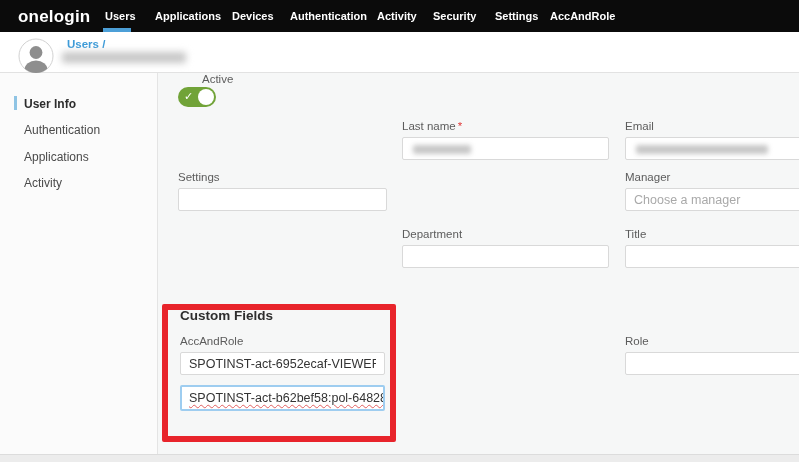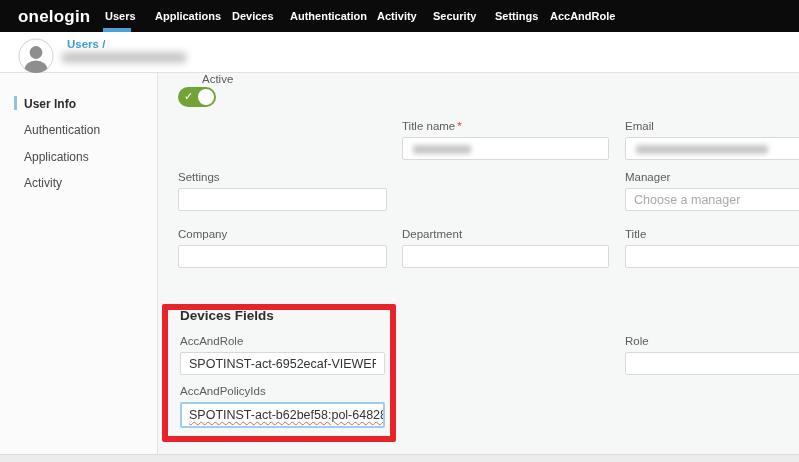--- a/index.html
+++ b/index.html
@@ -110,67 +110,62 @@
 
   <div class="main">
 
     <span class="toggle-label">Active</span>
     <div class="toggle">
       <span class="check">✓</span>
       <span class="knob"></span>
     </div>
 
     <div class="fg" style="left:244px; top:47px; width:207px">
-      <span class="lbl"><span>Title name</span><span class="req">*</span></span>
+      <span class="lbl"><span>Last name</span><span class="req">*</span></span>
       <div class="inp-box">
           <div class="blur-bar" style="width:58px"></div>
         </div>
     </div>
     <div class="fg" style="left:467px; top:47px; width:185px">
       <span class="lbl">Email</span>
       <div class="inp-box">
           <div class="blur-bar" style="width:132px"></div>
         </div>
     </div>
 
     <div class="fg" style="left:20px; top:98px; width:209px">
       <span class="lbl">Settings</span>
       <input class="inp" value="" style="">
     </div>
     <div class="fg" style="left:467px; top:98px; width:185px">
       <span class="lbl">Manager</span>
       <input class="inp" placeholder="Choose a manager" style="">
     </div>
 
-    <div class="fg" style="left:20px; top:155px; width:209px">
-      <span class="lbl">Company</span>
-      <input class="inp" value="" style="">
-    </div>
     <div class="fg" style="left:244px; top:155px; width:207px">
       <span class="lbl">Department</span>
       <input class="inp" value="" style="">
     </div>
     <div class="fg" style="left:467px; top:155px; width:185px">
       <span class="lbl">Title</span>
       <input class="inp" value="" style="">
     </div>
 
-    <div class="section-heading" style="left:22px; top:235px">Devices Fields</div>
+    <div class="section-heading" style="left:22px; top:235px">Custom Fields</div>
 
     <div class="fg" style="left:22px; top:262px; width:205px">
       <span class="lbl">AccAndRole</span>
       <input class="inp" value="SPOTINST-act-6952ecaf-VIEWER" style="">
     </div>
     <div class="fg" style="left:467px; top:262px; width:185px">
       <span class="lbl">Role</span>
       <input class="inp" value="" style="">
     </div>
 
     <div class="fg" style="left:22px; top:312px; width:205px">
-      <span class="lbl">AccAndPolicyIds</span>
       <div class="inp-focus">
         <span class="squiggle">SPOTINST-act-b62bef58:pol-64828f58</span>
       </div>
     </div>
   </div>
 
   <div class="annotation"></div>
 
   <div class="footer-strip"></div>
 

